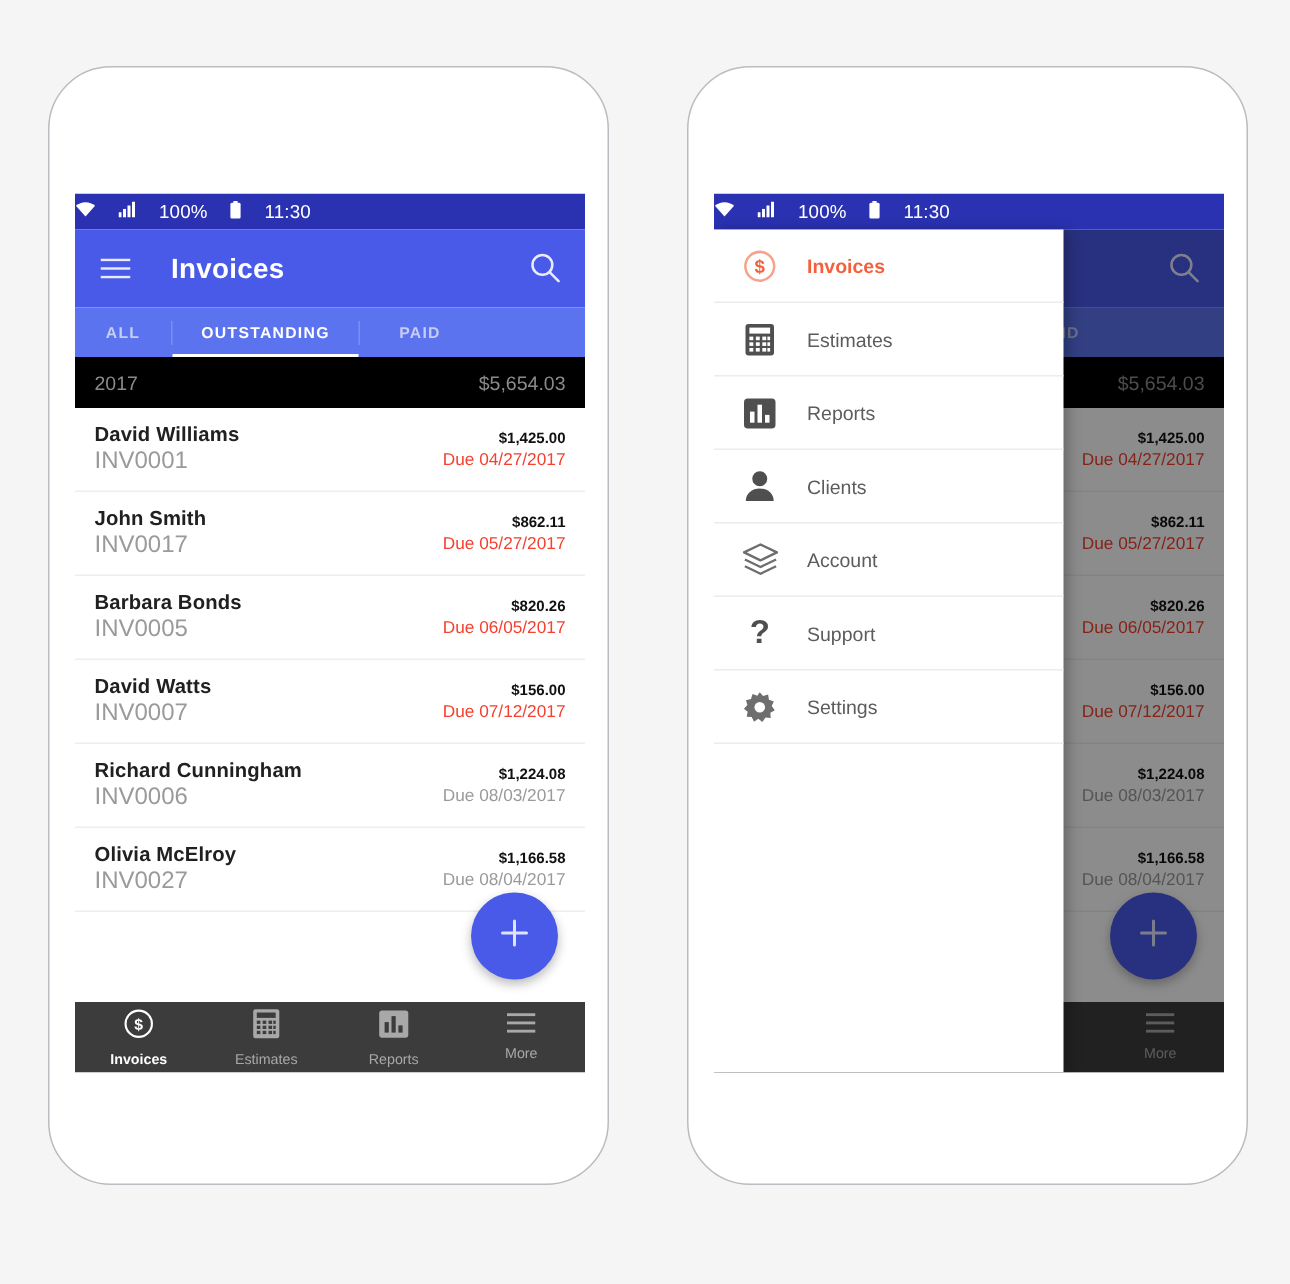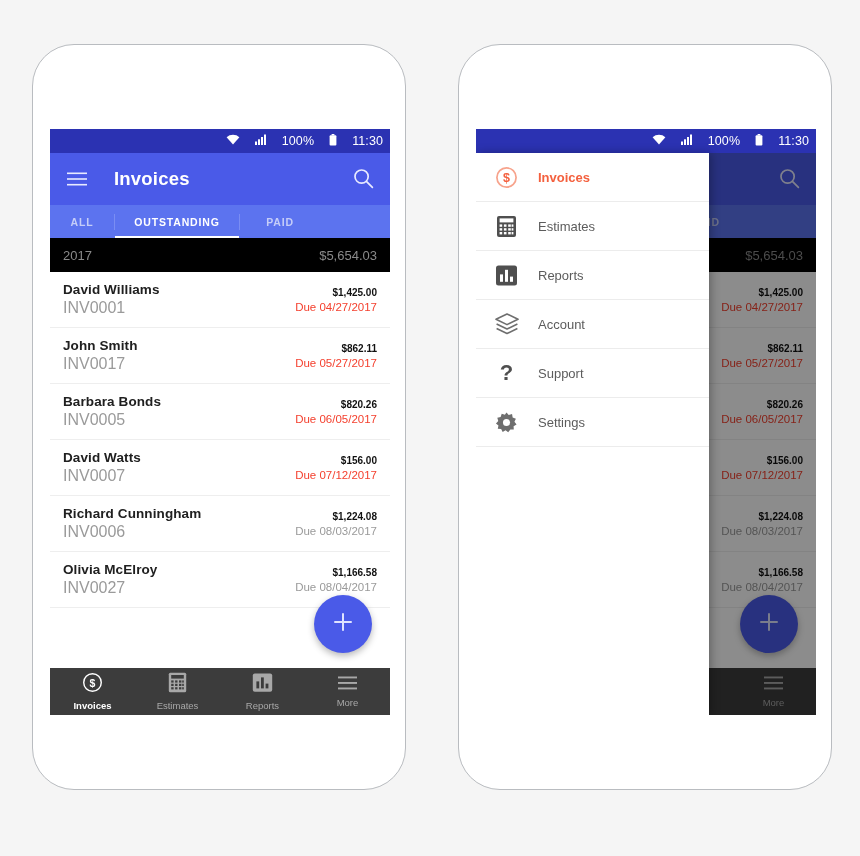--- a/index.html
+++ b/index.html
@@ -25,23 +25,23 @@
     position: absolute;
     left: 17px; top: 84px;
     width: 340px; height: 586px;
     overflow: hidden;
     background: #ffffff;
   }
 
   
   .statusbar {
     height: 24px; background: #2b32b2;
-    display: flex; align-items: center; justify-content: flex-end;
+    display: flex; align-items: center; 
     padding-right: 7px; gap: 15px;
-    color: #ffffff; font-size: 12.5px; letter-spacing: .1px; padding-left: 28px;
+    color: #ffffff; font-size: 12.5px; letter-spacing: .1px;
   }
   .sb-ico { display: block; }
   .sb-text { font-size: 12.5px; line-height: 1; }
 
   
   .appbar {
     height: 52px; background: #4a5ae8;
     display: flex; align-items: center; padding: 0 16px;
     position: relative;
   }
@@ -553,20 +553,29 @@
               <rect x="1" y="1.6" width="21" height="20" rx="2.5" fill="#4f4f4f"></rect>
               <rect x="5" y="10.4" width="3" height="7.4" fill="#ffffff"></rect>
               <rect x="10" y="5.8" width="3" height="12" fill="#ffffff"></rect>
               <rect x="15" y="12.6" width="3" height="5.2" fill="#ffffff"></rect>
             </svg>
           </span>
           <span class="dr-label">Reports</span>
         </div>
 
 
+        <div class="dr-item">
+          <span class="dr-icon">
+            <svg width="21" height="22" viewBox="0 0 21 22">
+              <circle cx="10.5" cy="6.2" r="5" fill="#4f4f4f"></circle>
+              <path d="M1.2 21c0-5.2 4.2-8.4 9.3-8.4s9.3 3.2 9.3 8.4Z" fill="#4f4f4f"></path>
+            </svg>
+          </span>
+          <span class="dr-label">Clients</span>
+        </div>
 
         <div class="dr-item">
           <span class="dr-icon">
             <svg width="24" height="22" viewBox="0 0 24 22">
               <path d="M12 1 23 6.3 12 11.6 1 6.3Z" fill="none" stroke="#6e6e6e" stroke-width="1.6" stroke-linejoin="round"></path>
               <path d="M1.6 11 12 16 22.4 11" fill="none" stroke="#6e6e6e" stroke-width="1.6" stroke-linejoin="round"></path>
               <path d="M1.6 15.5 12 20.5 22.4 15.5" fill="none" stroke="#6e6e6e" stroke-width="1.6" stroke-linejoin="round"></path>
             </svg>
           </span>
           <span class="dr-label">Account</span>

